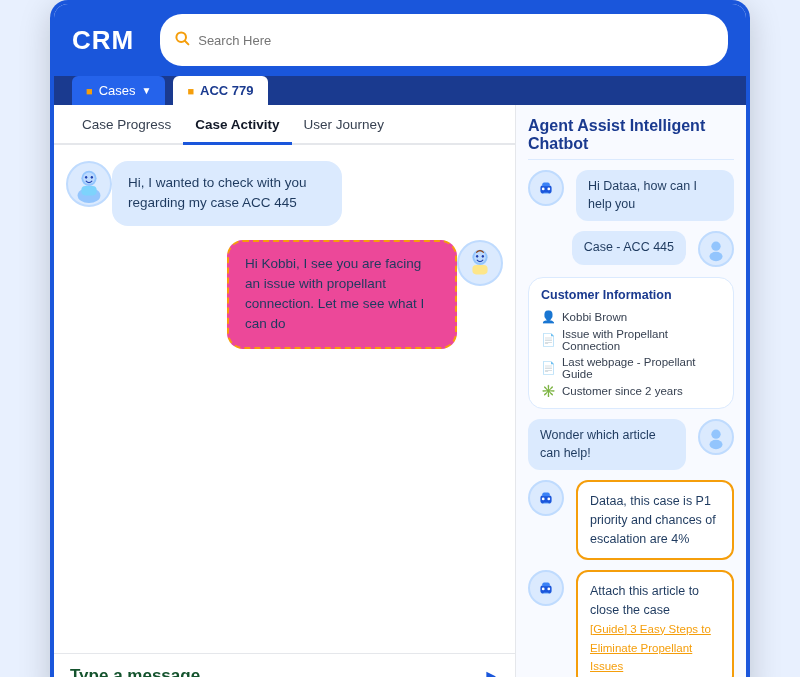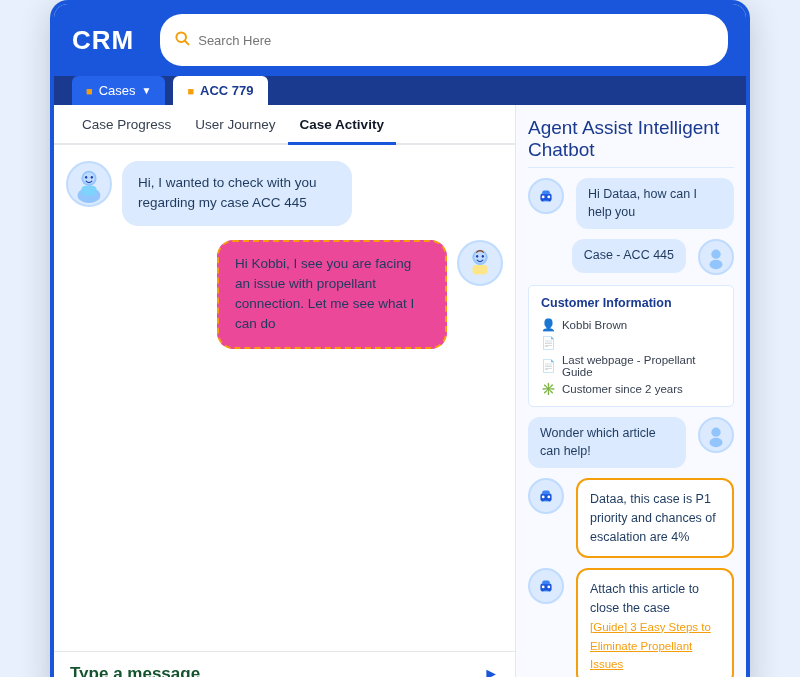--- a/index.html
+++ b/index.html
@@ -126,21 +126,20 @@
       padding: 16px 12px;
       display: flex;
       flex-direction: column;
       gap: 14px;
       overflow-y: auto;
     }
     
     .chat-row {
       display: flex;
       align-items: flex-start;
-      gap: 10px;
     }
     .chat-row.right { flex-direction: row-reverse; }
     .avatar {
       width: 46px;
       height: 46px;
       border-radius: 50%;
       background: #dbeafe;
       flex-shrink: 0;
       display: flex;
       align-items: center;
@@ -180,22 +179,22 @@
     
     .right-panel {
       width: 230px;
       display: flex;
       flex-direction: column;
       padding: 12px 12px 10px;
       gap: 10px;
       background: #f8faff;
     }
     .panel-title {
-      font-size: 19px;
-      font-weight: 400;
+      font-size: 16px;
+      font-weight: 700;
       color: #1a3a8f;
       padding-bottom: 6px;
       border-bottom: 1.5px solid #dbeafe;
     }
     .chatbot-row {
       display: flex;
       align-items: flex-start;
       gap: 12px;
     }
     .chatbot-row.right { flex-direction: row-reverse; }
@@ -213,21 +212,21 @@
     .bot-bubble {
       background: #dbeafe;
       border-radius: 12px;
       padding: 8px 12px;
       font-size: 12.5px;
       color: #1e3a5f;
       line-height: 1.4;
     }
     .customer-info-box {
       background: #fff;
-      border-radius: 5px;
+      border-radius: 15px;
       border: 1.5px solid #dbeafe;
       padding: 10px 12px;
       display: flex;
       flex-direction: column;
       gap: 4px;
     }
     .cust-title {
       font-size: 12.5px;
       font-weight: 800;
       color: #1a3a8f;
@@ -285,22 +284,22 @@
         <span class="tab-acc-icon">■</span>
         <span>ACC 779</span>
       </div>
     </div>
 
     <div class="main-content">
 
       <div class="left-panel">
         <div class="sub-tabs">
           <div class="sub-tab">Case Progress</div>
+          <div class="sub-tab active">Case Activity</div>
           <div class="sub-tab">User Journey</div>
-          <div class="sub-tab active">Case Activity</div>
         </div>
         <div class="chat-area">
 
           <div class="chat-row">
             <div class="avatar">
               <svg viewBox="0 0 40 40" fill="none">
                 <circle cx="20" cy="14" r="8" fill="#93c5fd"></circle>
                 <ellipse cx="20" cy="32" rx="12" ry="8" fill="#93c5fd"></ellipse>
                 <circle cx="20" cy="14" r="6" fill="#bfdbfe"></circle>
                 <ellipse cx="17" cy="13" rx="1.2" ry="1.5" fill="#1e40af"></ellipse>
@@ -362,20 +361,21 @@
         </div>
 
         <div class="customer-info-box">
           <div class="cust-title">Customer Information</div>
           <div class="cust-row">
             <span class="cust-icon">👤</span>
             <span>Kobbi Brown</span>
           </div>
           <div class="cust-row">
             <span class="cust-icon">📄</span>
+            <span>Issue with Propellant Connection</span>
           </div>
           <div class="cust-row">
             <span class="cust-icon">📄</span>
             <span>Last webpage - Propellant Guide</span>
           </div>
           <div class="cust-row">
             <span class="cust-icon">✳️</span>
             <span>Customer since 2 years</span>
           </div>
         </div>

